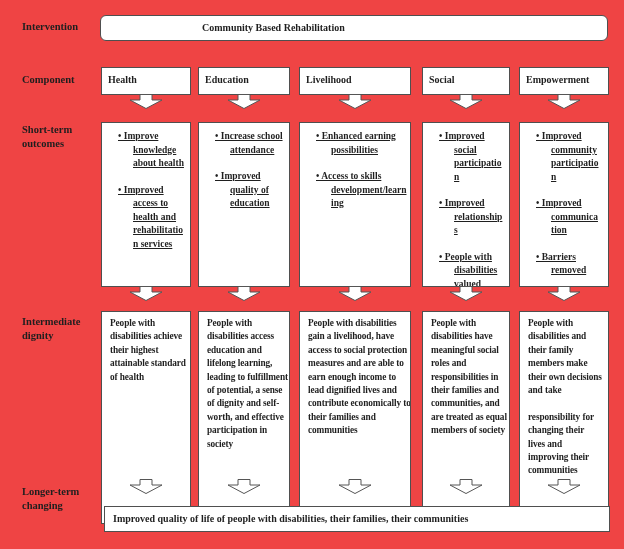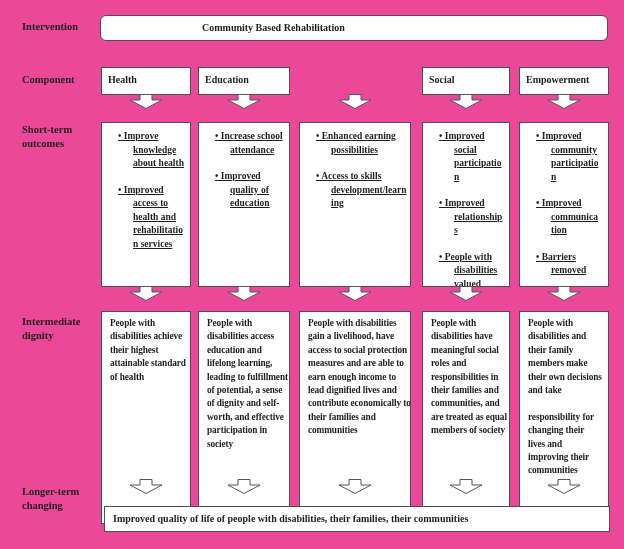--- a/index.html
+++ b/index.html
@@ -1,17 +1,17 @@
 <!DOCTYPE html>
 <html><head>
 <meta charset="utf-8">
 <style>
   html,body{margin:0;padding:0;background:#ffffff;}
   .page{
-    position:relative;width:624px;height:549px;background:#ec4899;
+    position:relative;width:624px;height:549px;background:#ef4444;
     font-family:"Liberation Serif","DejaVu Serif",serif;
     font-weight:bold;color:#1f1f1f;overflow:hidden;
   }
   .rowlabel{
     position:absolute;left:22px;font-size:10.5px;line-height:14px;
     white-space:pre-line;
   }
   .box{
     position:absolute;background:#fff;border:1px solid #4f4f4f;
     box-sizing:border-box;overflow:hidden;
@@ -44,20 +44,21 @@
 outcomes</div>
   <div class="rowlabel" style="top:315px">Intermediate
 dignity</div>
   <div class="rowlabel" style="top:485px">Longer-term
 changing</div>
 
   <div class="box intervention-box">Community Based Rehabilitation</div>
 
   <div class="box r-comp c1">Health</div>
   <div class="box r-comp c2">Education</div>
+  <div class="box r-comp c3">Livelihood</div>
   <div class="box r-comp c4">Social</div>
   <div class="box r-comp c5">Empowerment</div>
 
   <svg class="arrow" style="left:129px;top:94px" viewBox="0 0 34 15">
       <polygon points="11,0.5 23,0.5 23,6 33,6 17,14.5 1,6 11,6" fill="#ffffff" stroke="#555555" stroke-width="1"></polygon>
     </svg>
   <svg class="arrow" style="left:227px;top:94px" viewBox="0 0 34 15">
       <polygon points="11,0.5 23,0.5 23,6 33,6 17,14.5 1,6 11,6" fill="#ffffff" stroke="#555555" stroke-width="1"></polygon>
     </svg>
   <svg class="arrow" style="left:338px;top:94px" viewBox="0 0 34 15">

